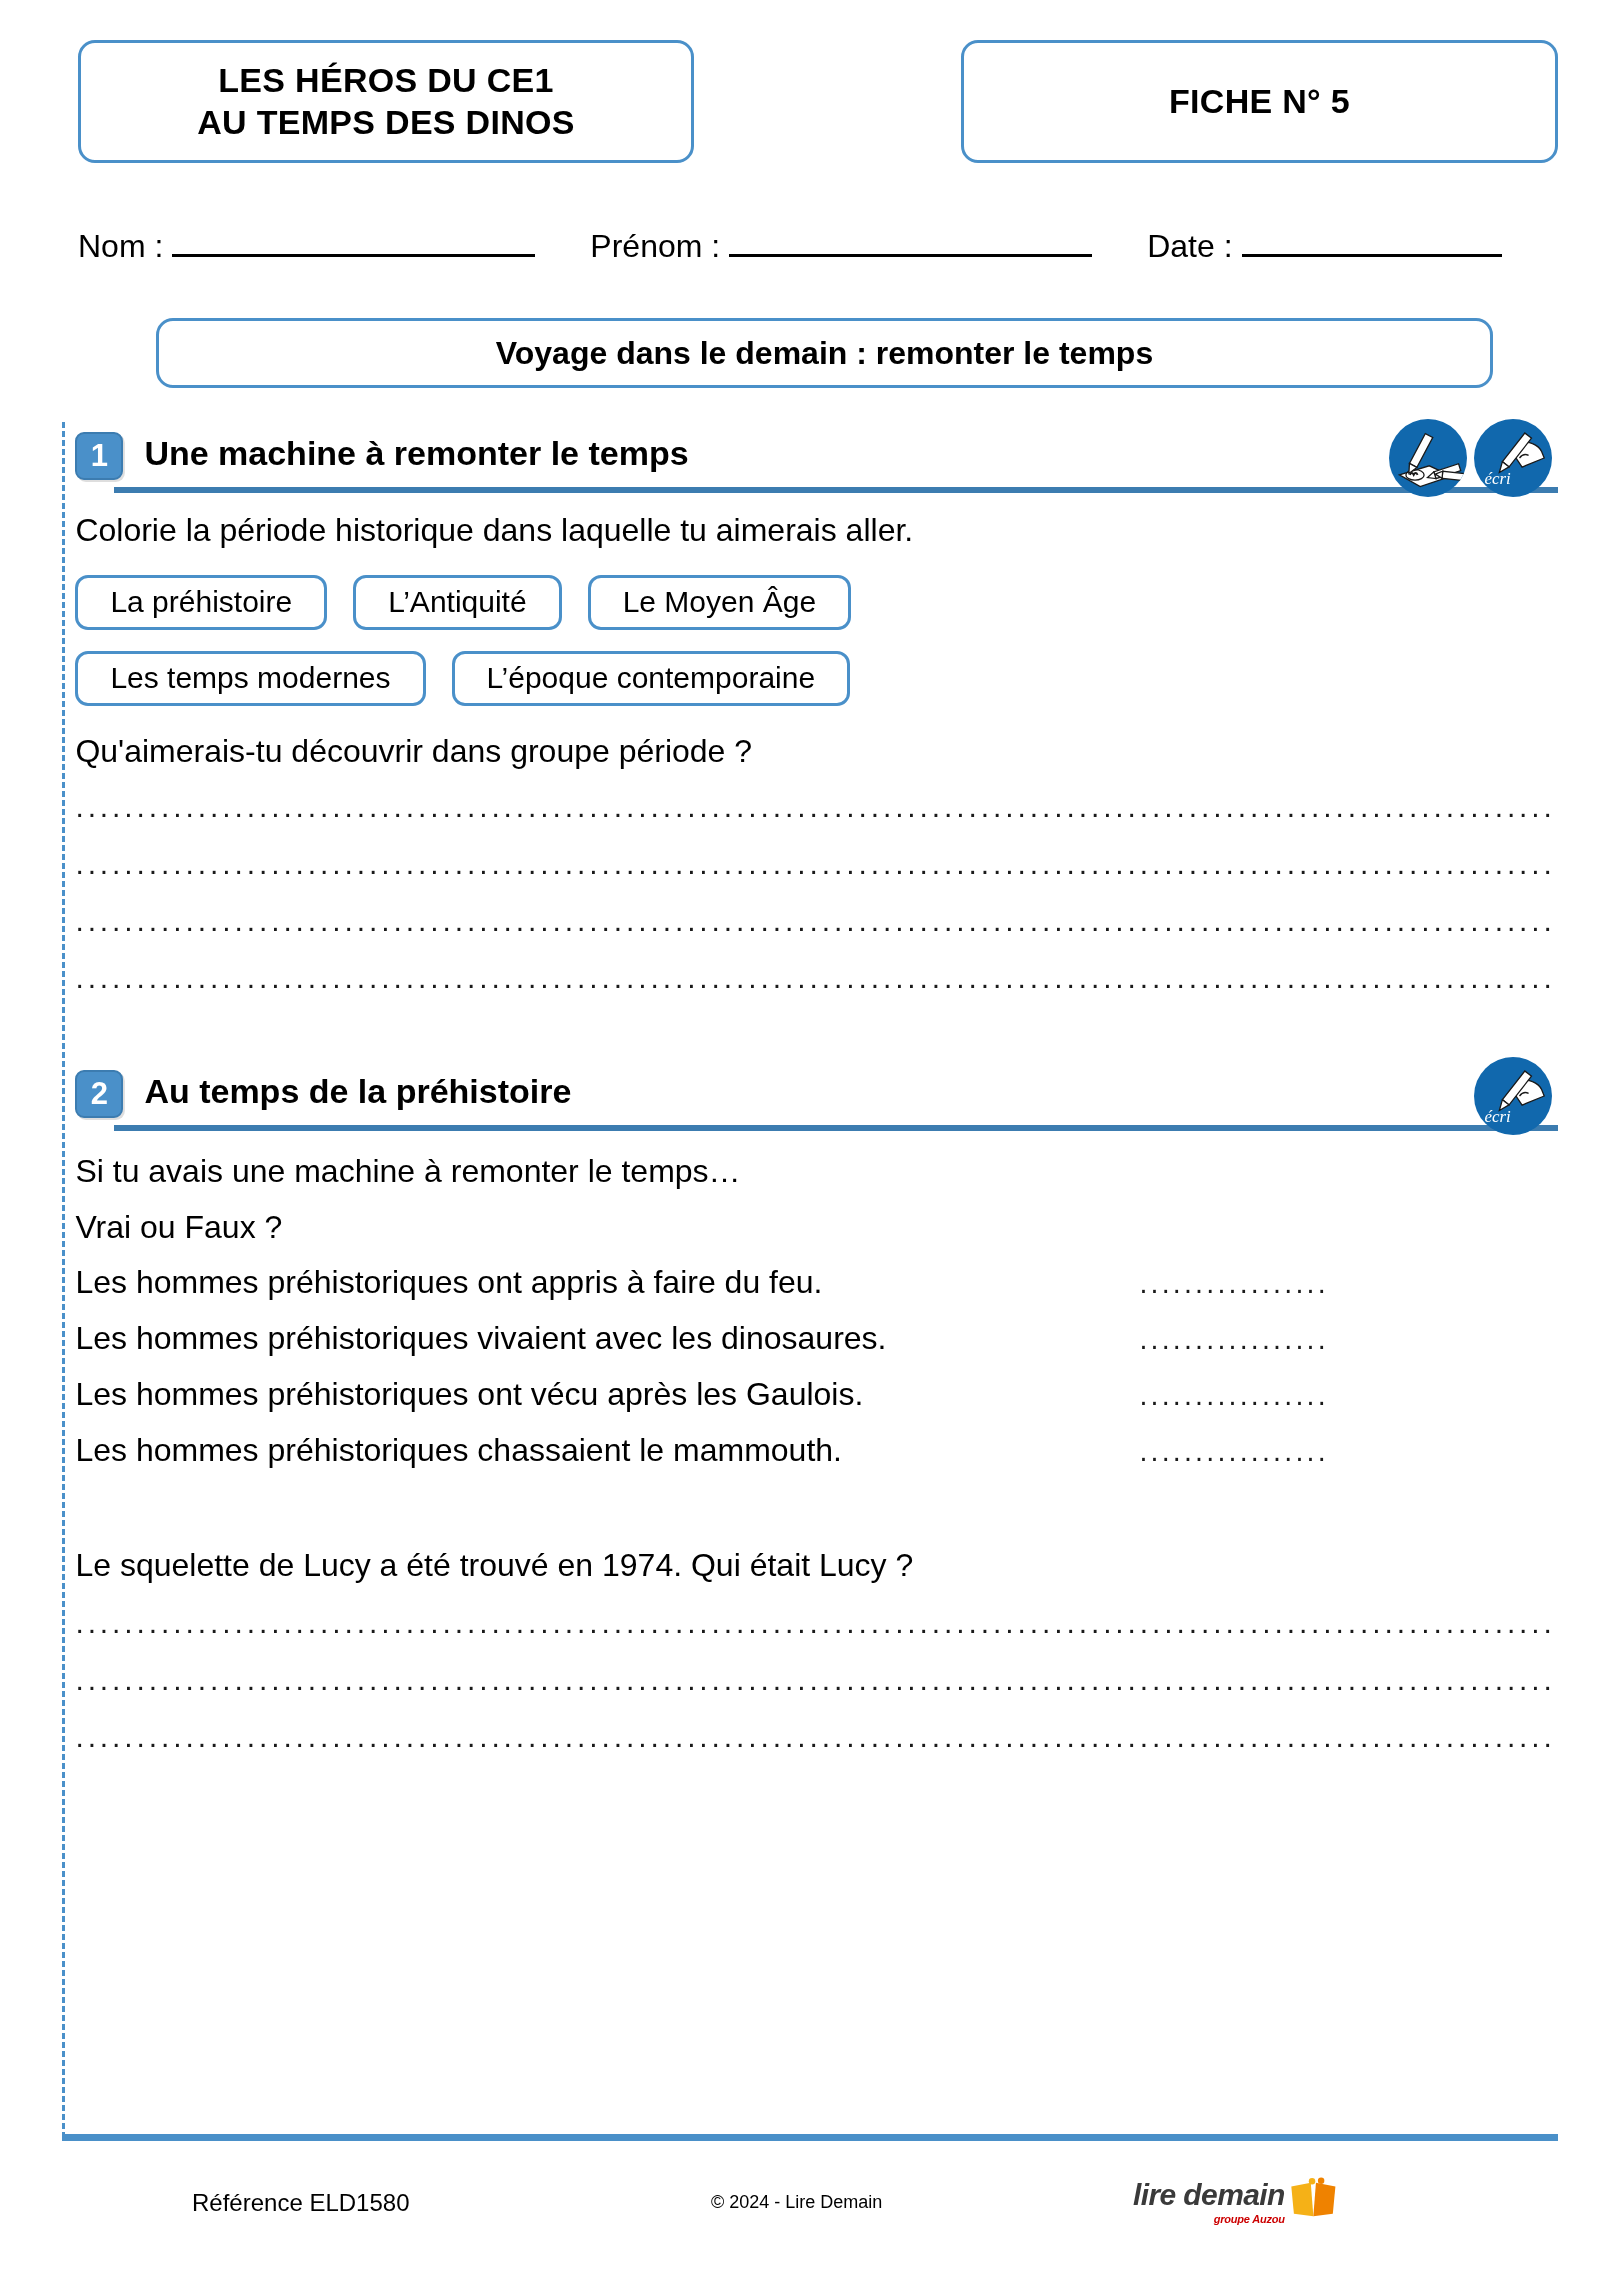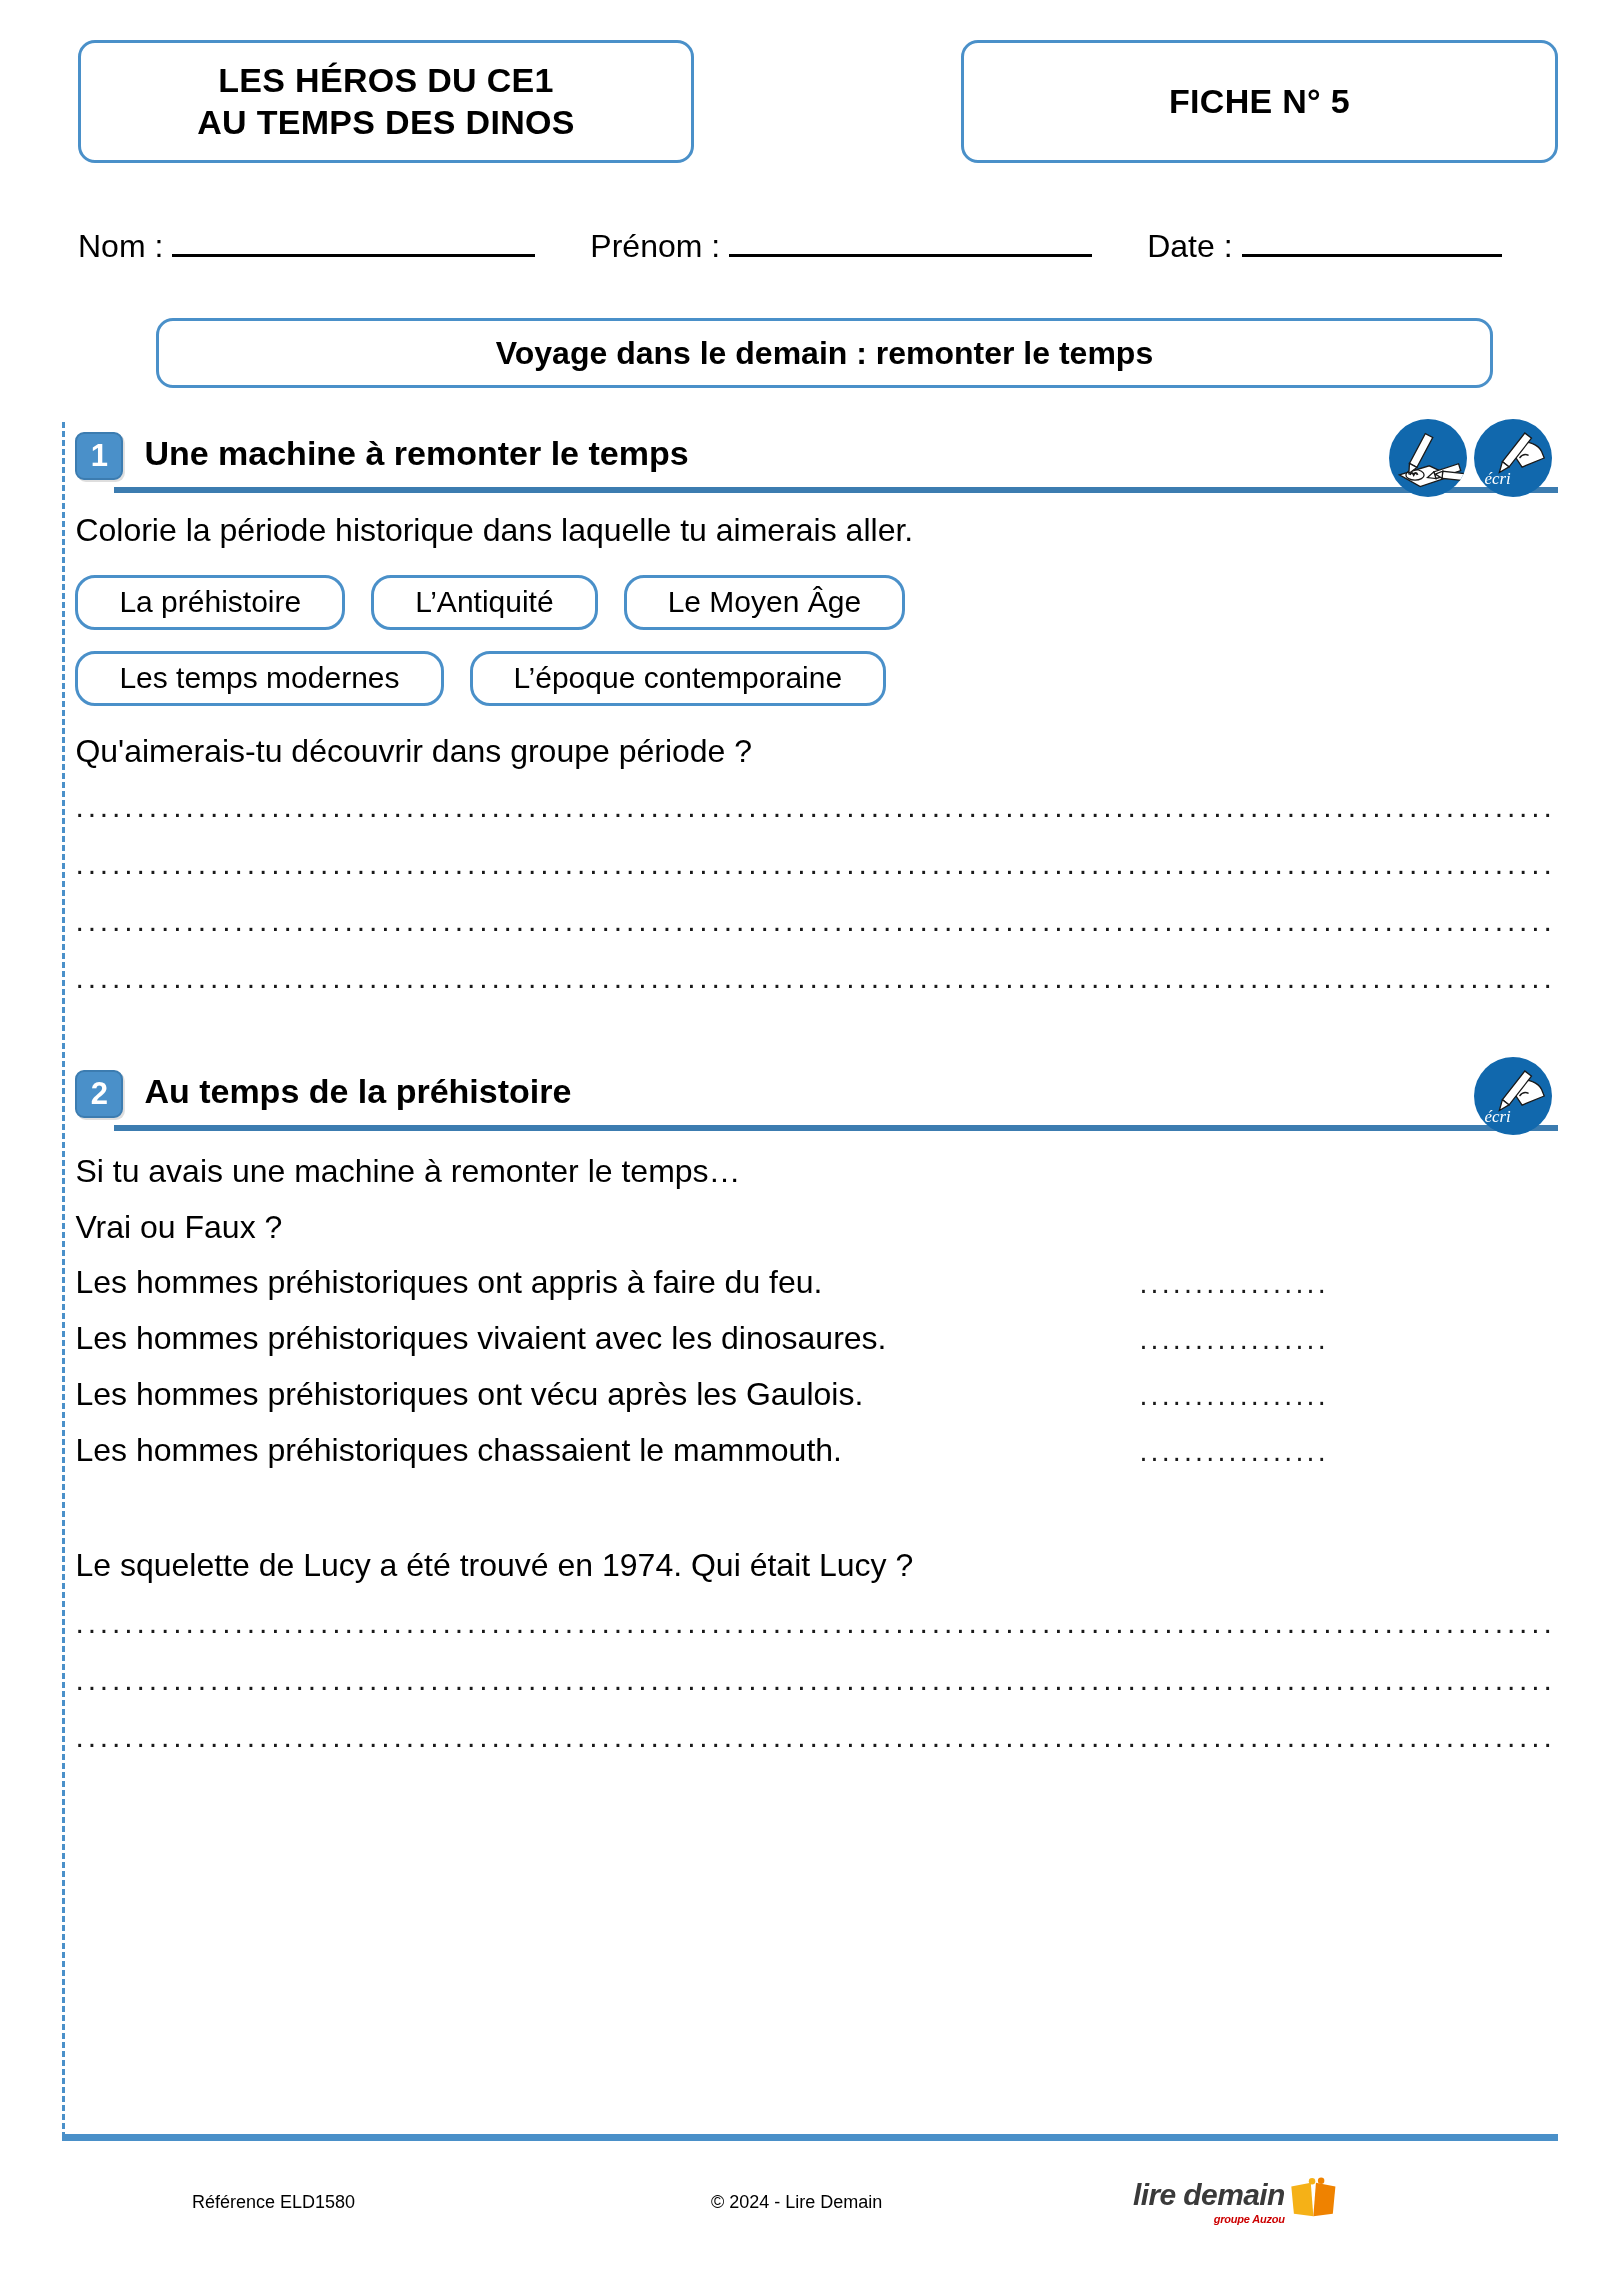--- a/index.html
+++ b/index.html
@@ -181,27 +181,27 @@
   }
 
   
   .choice-row {
     display: flex;
     margin-left: 10.4px;
     gap: 26px;
   }
   .choice-box {
     border: 3.2px solid #4a90c9;
-    border-radius: 20px;
+    border-radius: 13px;
     background: #fff;
     height: 55px;
     display: flex;
     align-items: center;
     justify-content: center;
-    padding: 0 41px;
+    padding: 0 32px;
     font-size: 30px;
     box-sizing: border-box;
     white-space: nowrap;
   }
 
   
   .dot-line {
     margin-left: 10.4px;
     height: 39px;
     line-height: 39px;
@@ -243,21 +243,21 @@
     left: 62px;
     right: 62px;
     top: 2167px;
     height: 71px;
     display: flex;
     align-items: center;
   }
   .f-ref {
     position: absolute;
     left: 130px;
-    font-size: 18px;
+    font-size: 24px;
   }
   .f-copy {
     position: absolute;
     left: 649px;
     font-size: 18px;
   }
   .f-logo {
     position: absolute;
     left: 1071px;
     display: flex;

